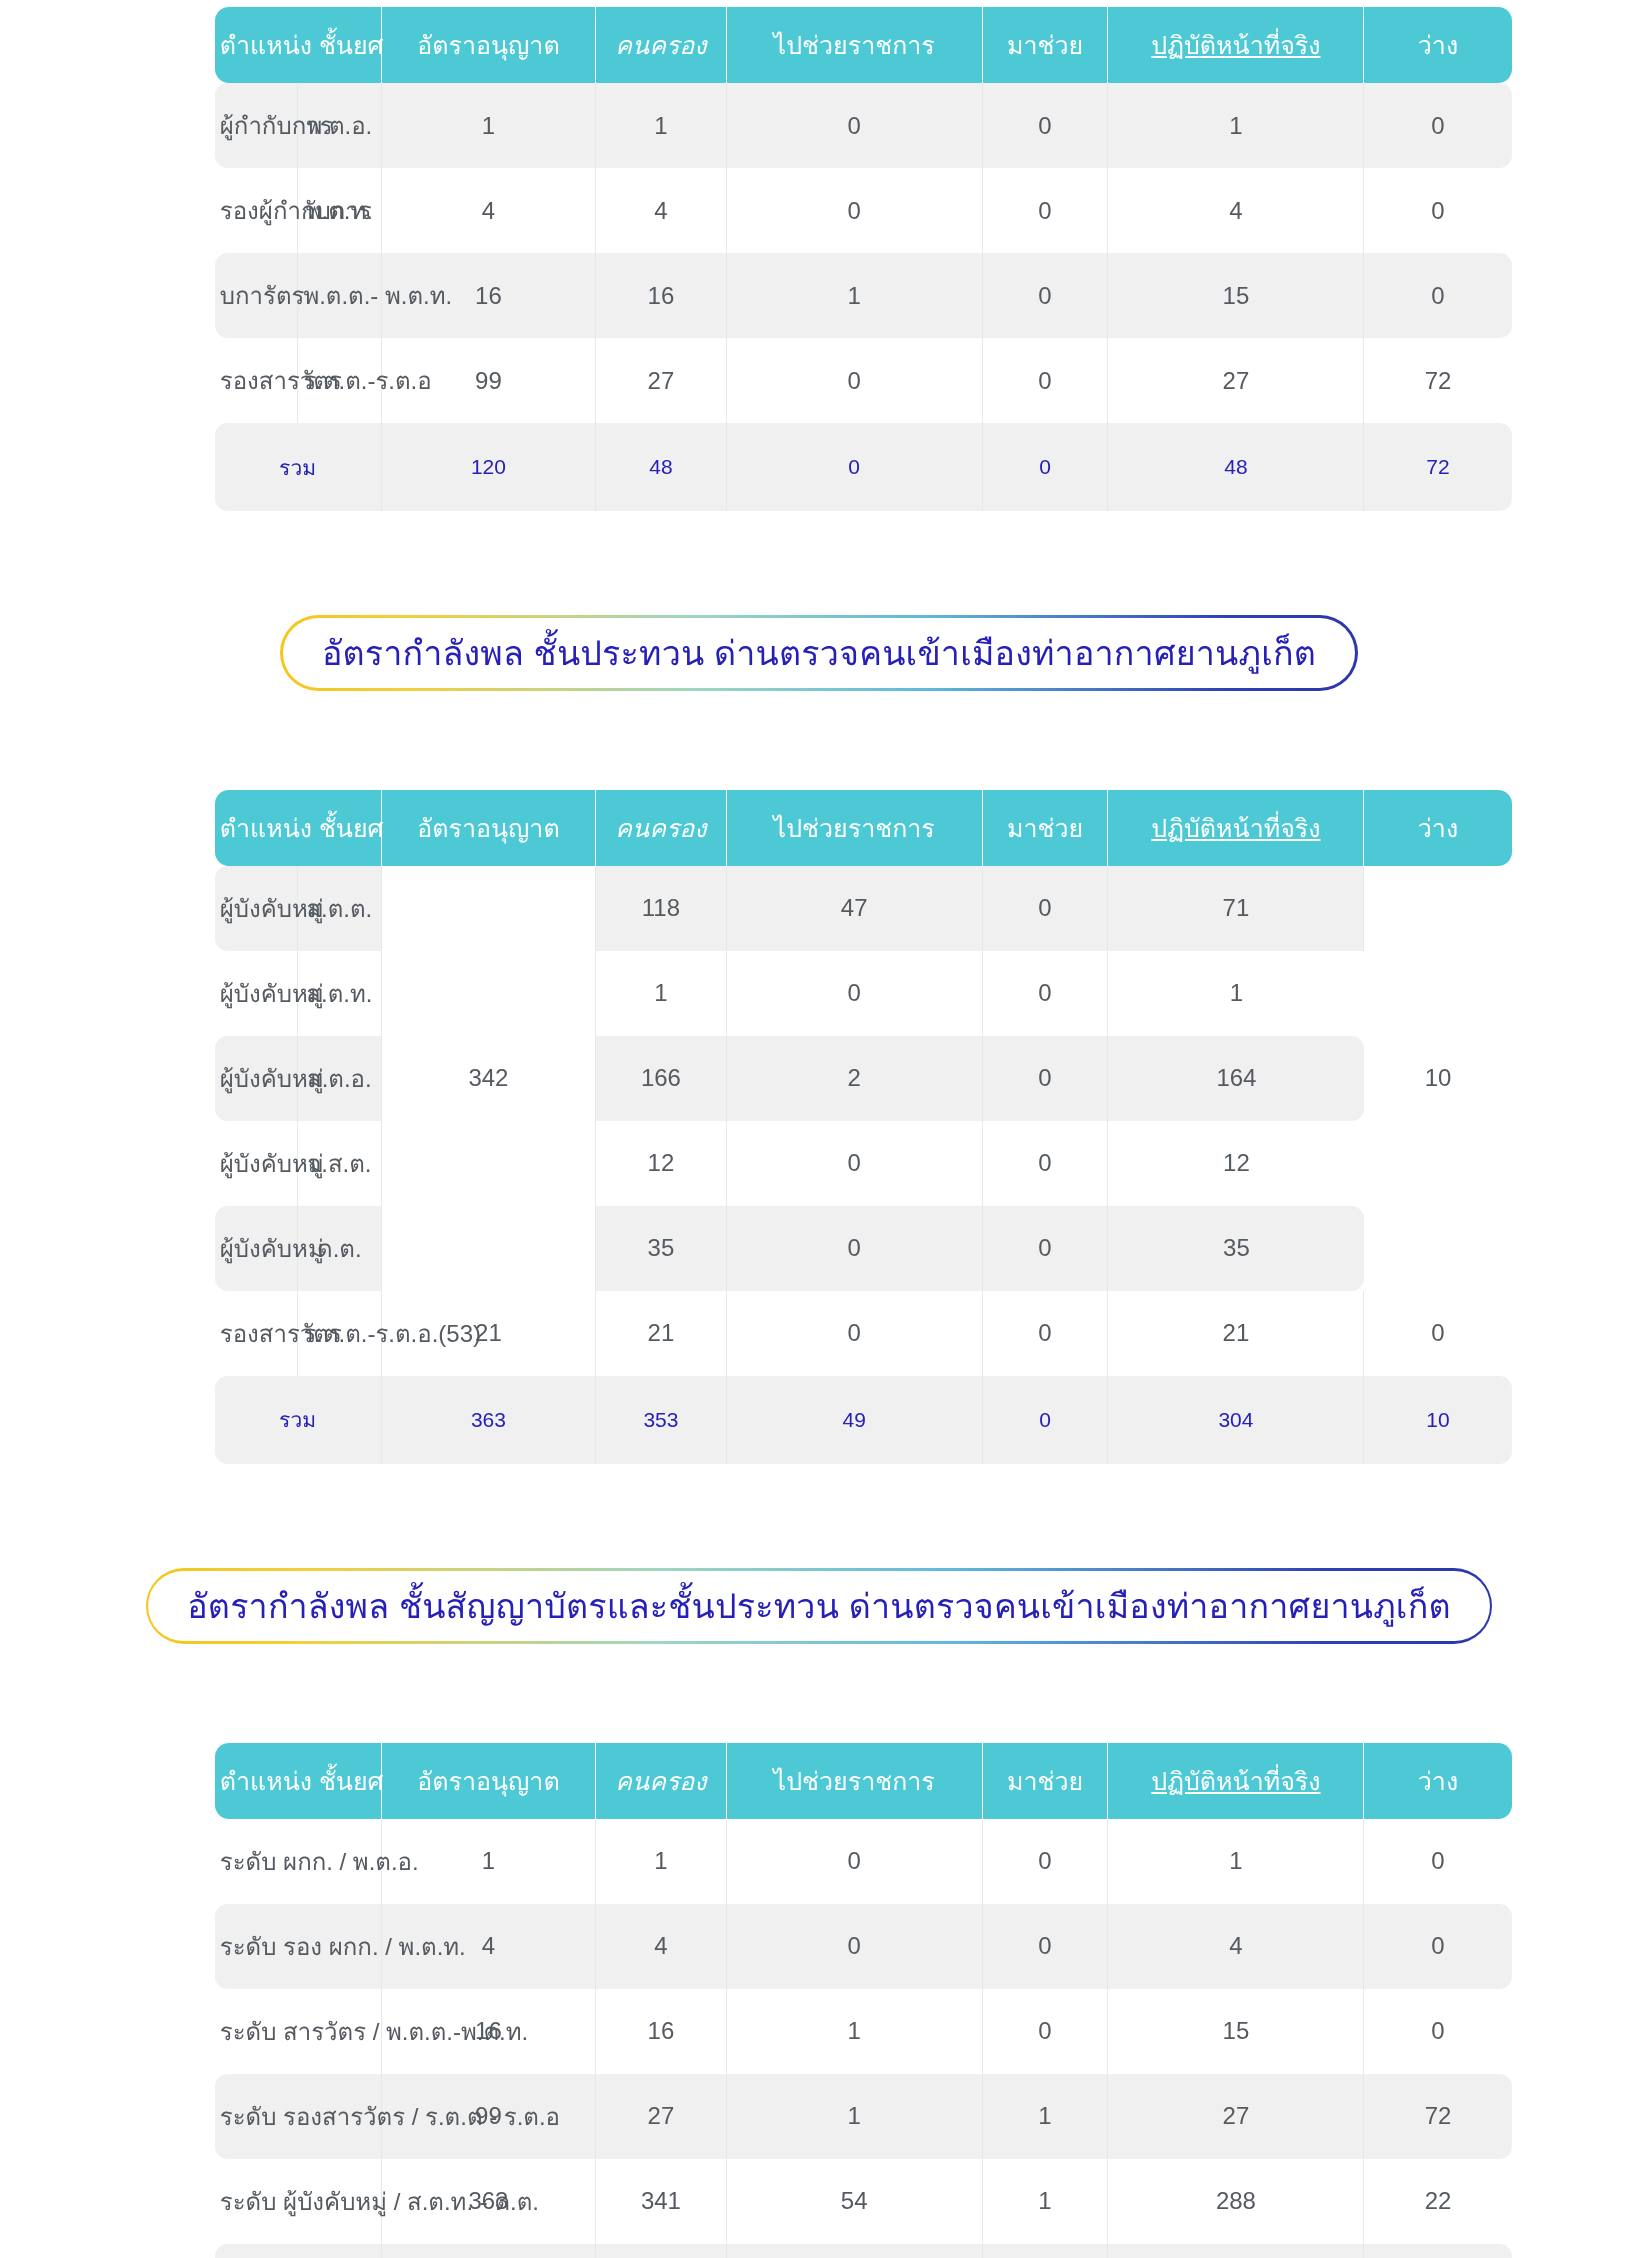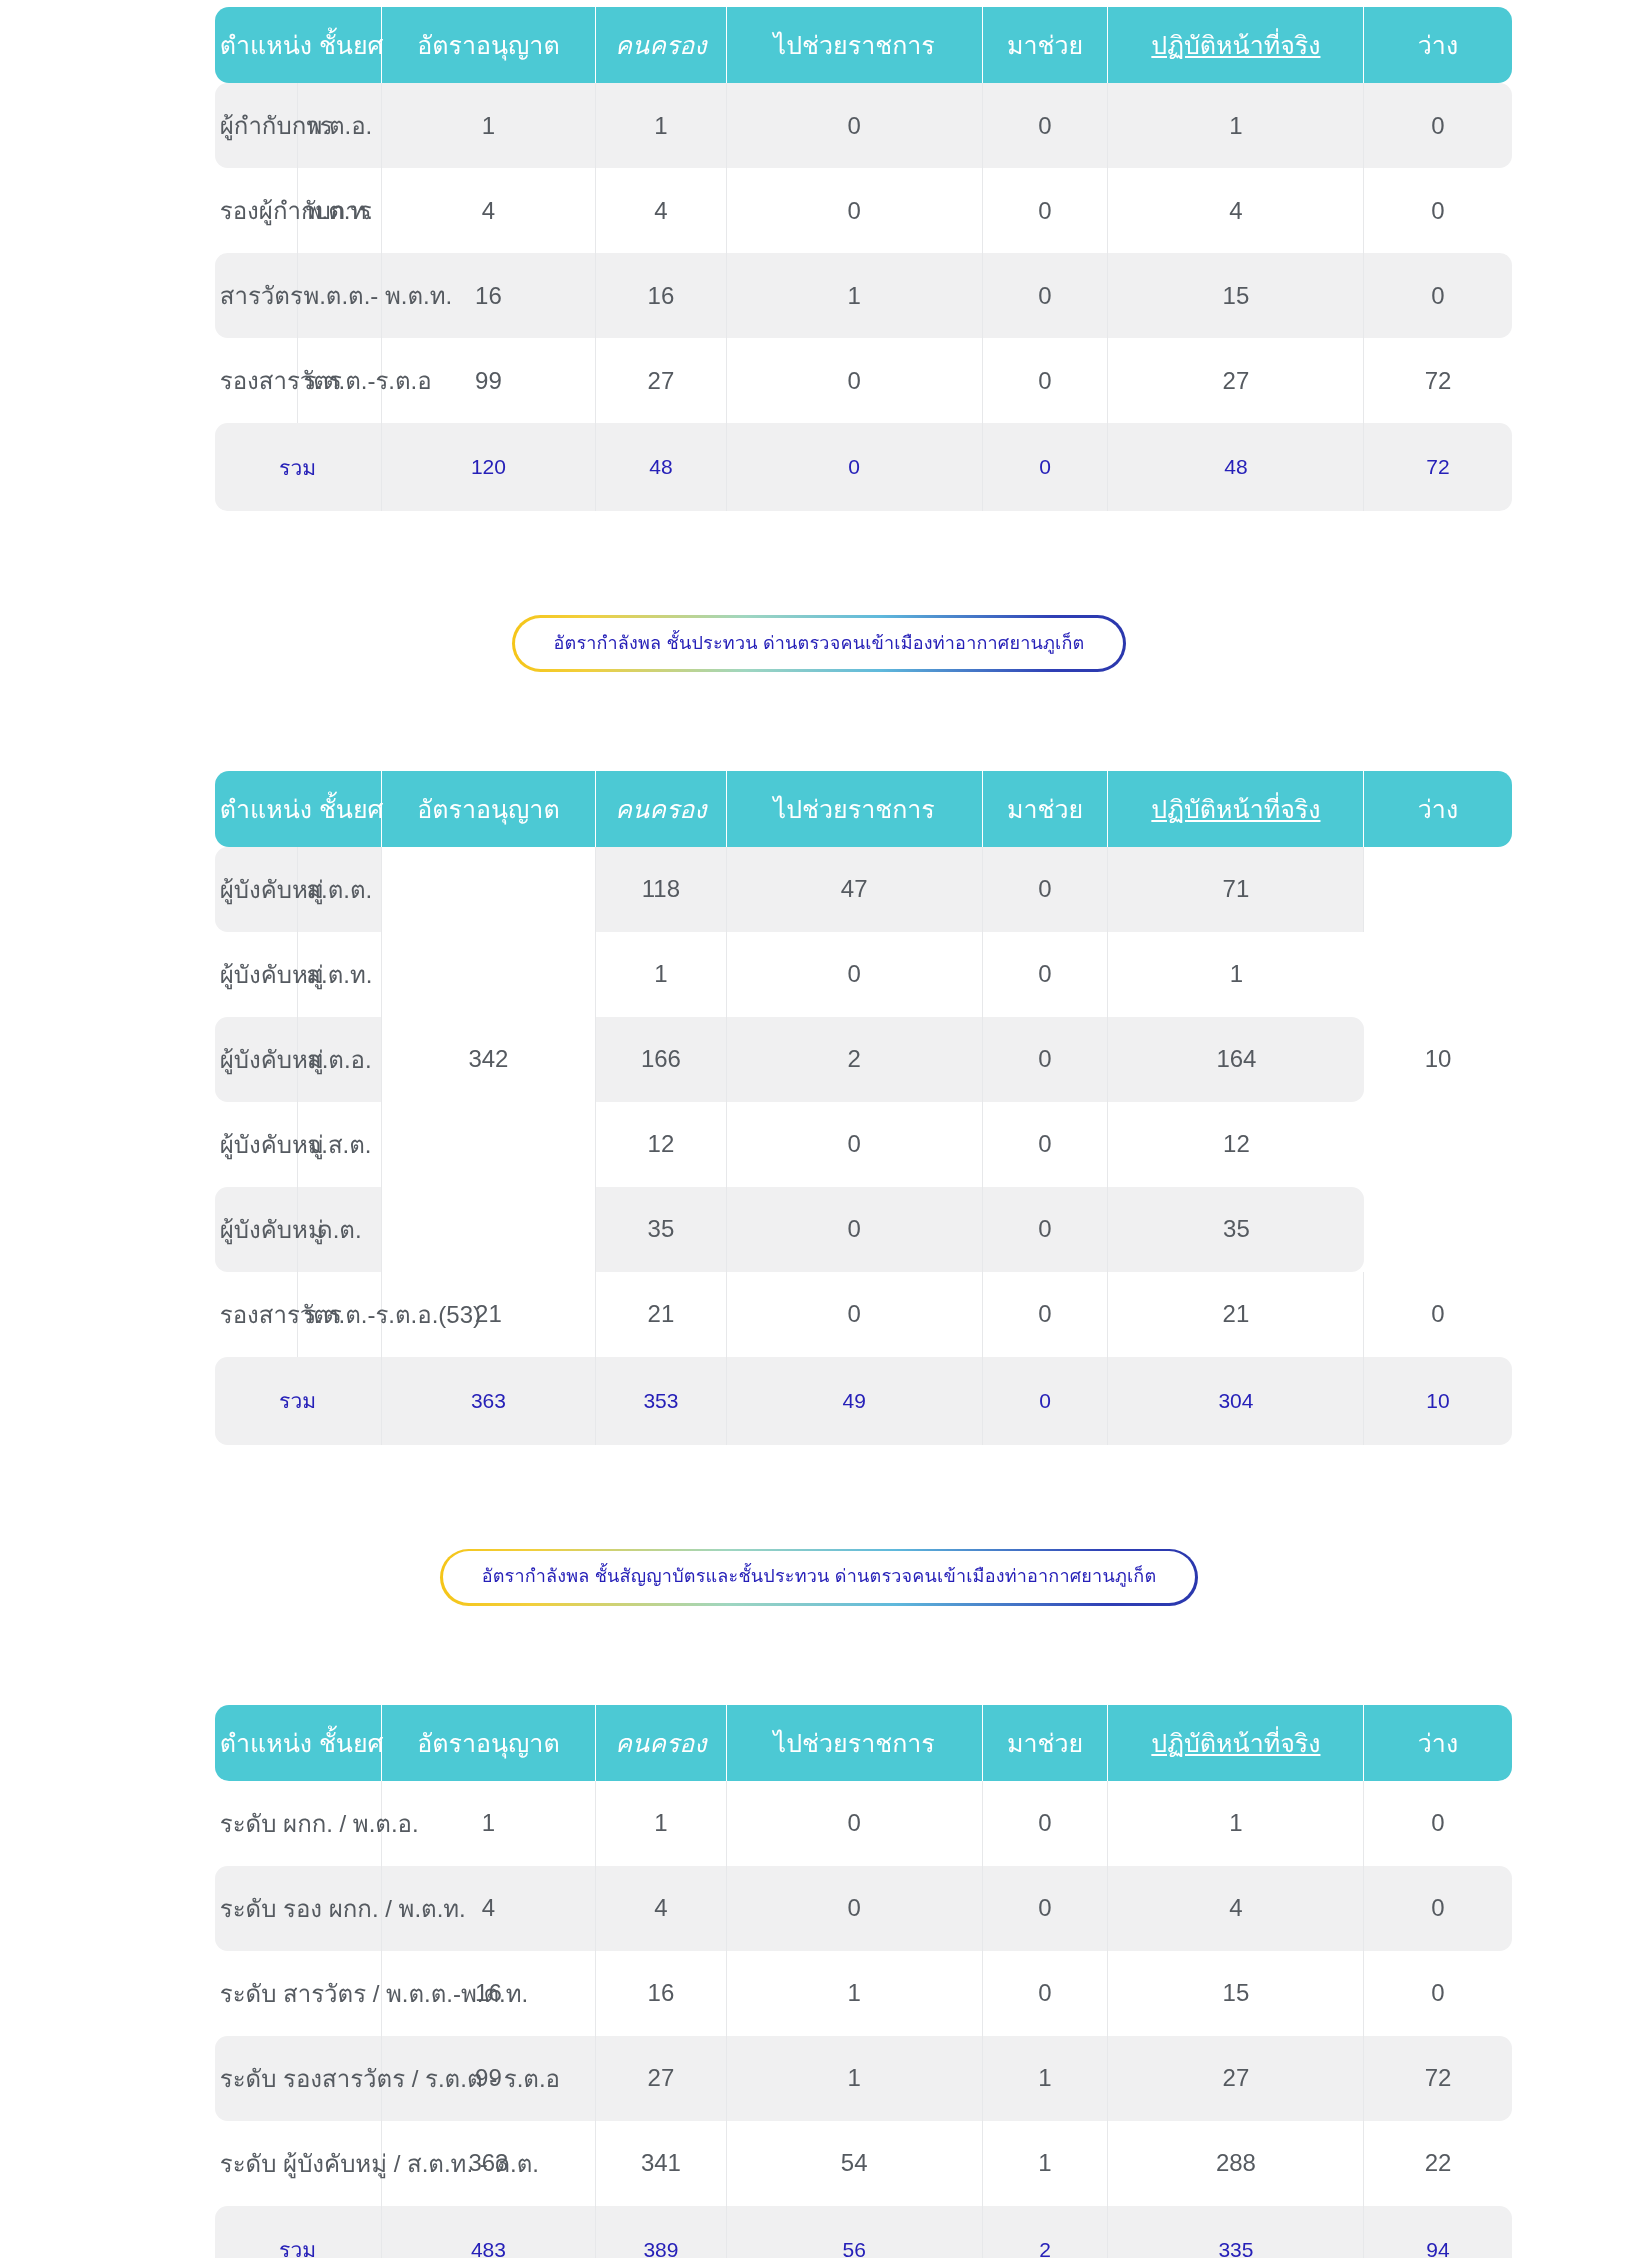--- a/index.html
+++ b/index.html
@@ -22,21 +22,21 @@
   .pill {
     display: inline-block;
     padding: 2.6px;
     border-radius: 53px;
     background: linear-gradient(90deg,#f5c518 0%, #f2cf3c 12%, #9fd6c0 38%, #5fb9dc 60%, #2f3fb5 88%, #2a37ad 100%);
   }
   .pill-inner {
     background: #ffffff;
     border-radius: 51px;
     padding: 15px 39px;
-    font-size: 18px;
+    font-size: 34px;
     color: #2620b8;
     white-space: nowrap;
     letter-spacing: 0.2px;
     line-height: 1.2;
   }
 
   
   .tblwrap { width: 1638px; display: flex; justify-content: center; margin-left: 44px; }
   table.t {
     border-collapse: separate;
@@ -150,21 +150,21 @@
           <td class="pos">รองผู้กำกับการ</td>
           <td class="rank">พ.ต.ท.</td>
           <td>4</td>
           <td>4</td>
           <td>0</td>
           <td>0</td>
           <td>4</td>
           <td>0</td>
         </tr>
         <tr class="alt">
-          <td class="pos">สารวัตร</td>
+          <td class="pos">บการัตร</td>
           <td class="rank">พ.ต.ต.- พ.ต.ท.</td>
           <td>16</td>
           <td>16</td>
           <td>1</td>
           <td>0</td>
           <td>15</td>
           <td>0</td>
         </tr>
         <tr>
           <td class="pos">รองสารวัตร</td>

